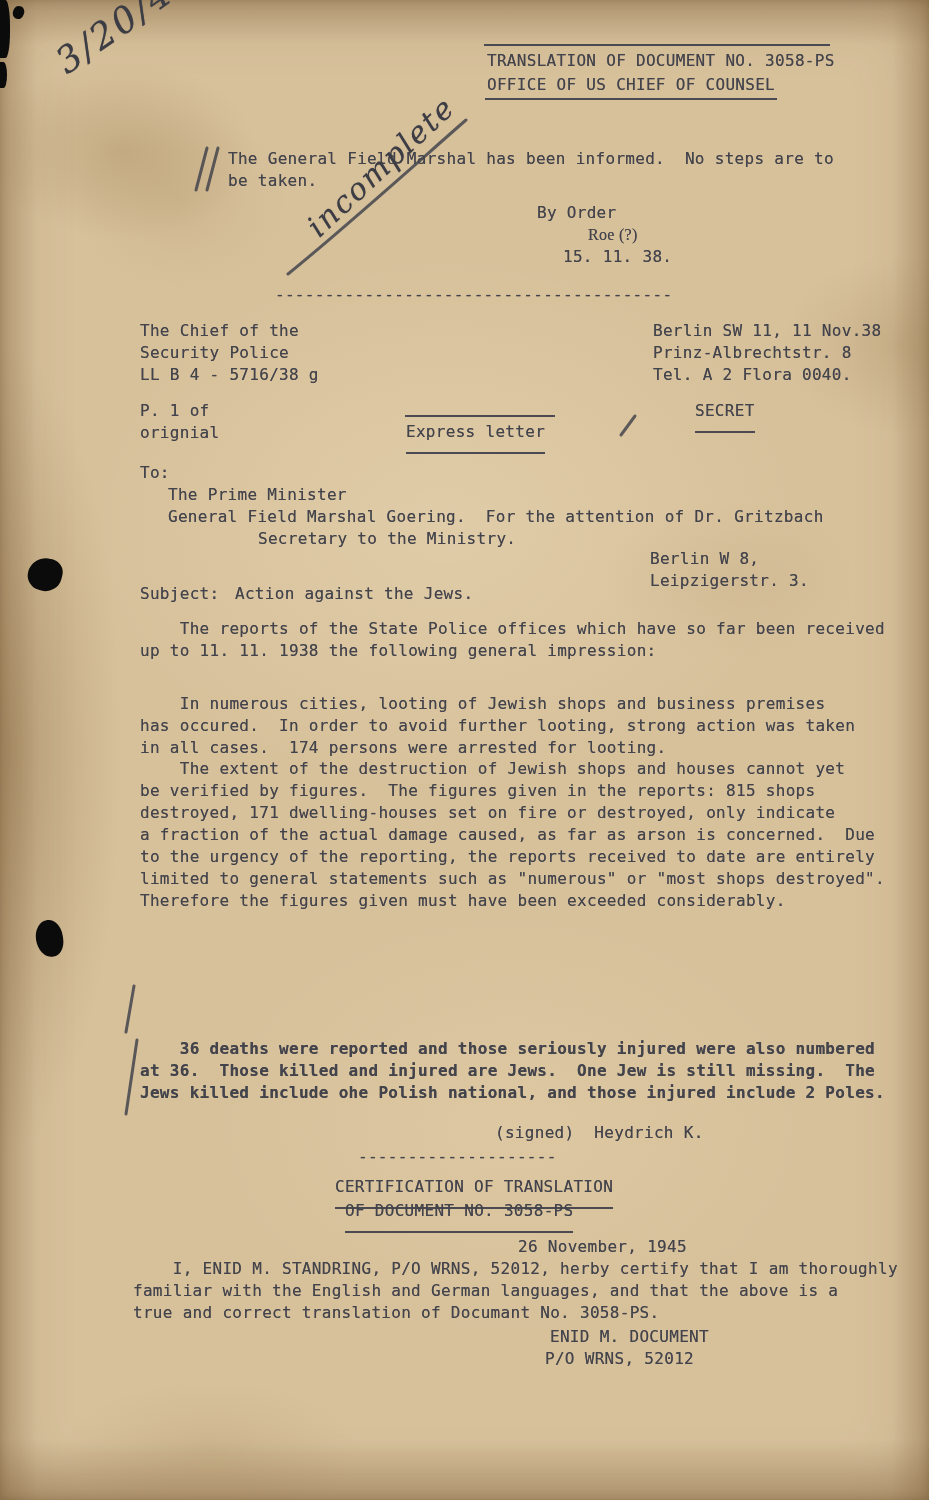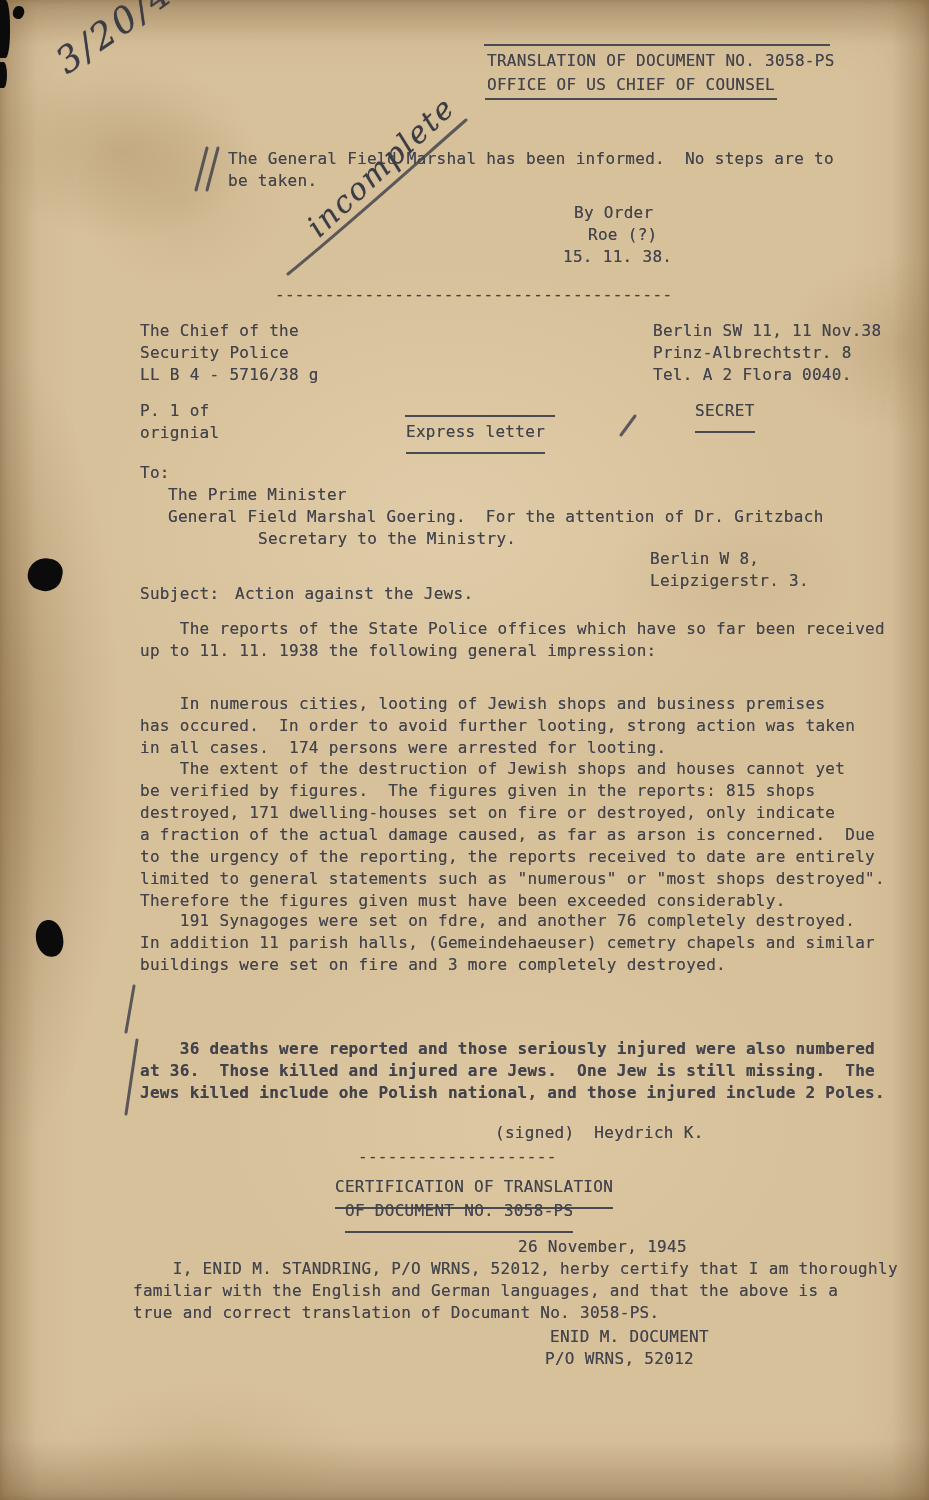--- a/index.html
+++ b/index.html
@@ -56,22 +56,22 @@
 
   <div class="hand" style="left:48px;top:48px;font-size:36px;transform:rotate(-35deg);transform-origin:left top;letter-spacing:3px;">3/20/46</div>
 
   <div class="rule" style="left:484px;top:44px;width:346px;"></div>
   <div class="mono" style="left:487px;top:50px;">TRANSLATION OF DOCUMENT NO. 3058-PS</div>
   <div class="mono" style="left:487px;top:74px;">OFFICE OF US CHIEF OF COUNSEL</div>
   <div class="rule" style="left:485px;top:98px;width:292px;"></div>
 
   <div class="mono" style="left:228px;top:148px;">The General Field Marshal has been informed.  No steps are to
 be taken.</div>
-  <div class="mono" style="left:574px;top:202px;">By Order</div>
-  <div class="mono" style="left:588px;top:224px;">Roe (?)</div>
+  <div class="mono" style="left:537px;top:202px;">By Order</div>
+  <div class="mono" style="left:588px;top:224px;font-family:Liberation Serif, serif;">Roe (?)</div>
   <div class="mono" style="left:563px;top:246px;">15. 11. 38.</div>
 
   <div class="hand" style="left:300px;top:218px;font-size:30px;transform:rotate(-43deg);transform-origin:left top;letter-spacing:2px;">incomplete</div>
 
   <div class="mono" style="left:275px;top:284px;">----------------------------------------</div>
 
   <div class="mono" style="left:140px;top:320px;">The Chief of the
 Security Police
 LL B 4 - 5716/38 g</div>
   <div class="mono" style="left:653px;top:320px;">Berlin SW 11, 11 Nov.38
@@ -99,23 +99,20 @@
   <div class="mono" style="left:140px;top:693px;">    In numerous cities, looting of Jewish shops and business premises
 has occured.  In order to avoid further looting, strong action was taken
 in all cases.  174 persons were arrested for looting.</div>
   <div class="mono" style="left:140px;top:758px;">    The extent of the destruction of Jewish shops and houses cannot yet
 be verified by figures.  The figures given in the reports: 815 shops
 destroyed, 171 dwelling-houses set on fire or destroyed, only indicate
 a fraction of the actual damage caused, as far as arson is concerned.  Due
 to the urgency of the reporting, the reports received to date are entirely
 limited to general statements such as "numerous" or "most shops destroyed".
 Therefore the figures given must have been exceeded considerably.</div>
-  <div class="mono" style="left:140px;top:910px;">    191 Synagoges were set on fdre, and another 76 completely destroyed.
-In addition 11 parish halls, (Gemeindehaeuser) cemetry chapels and similar
-buildings were set on fire and 3 more completely destroyed.</div>
   <div class="mono" style="left:140px;top:1038px;font-weight:bold;">    36 deaths were reported and those seriously injured were also numbered
 at 36.  Those killed and injured are Jews.  One Jew is still missing.  The
 Jews killed include ohe Polish national, and those injured include 2 Poles.</div>
 
   <div class="mono" style="left:495px;top:1122px;">(signed)  Heydrich K.</div>
   <div class="mono" style="left:358px;top:1146px;">--------------------</div>
 
   <div class="mono" style="left:335px;top:1176px;"><span class="ul">CERTIFICATION OF TRANSLATION</span></div>
   <div class="mono" style="left:345px;top:1200px;"><span class="ul">OF DOCUMENT NO. 3058-PS</span></div>
   <div class="mono" style="left:518px;top:1236px;">26 November, 1945</div>

